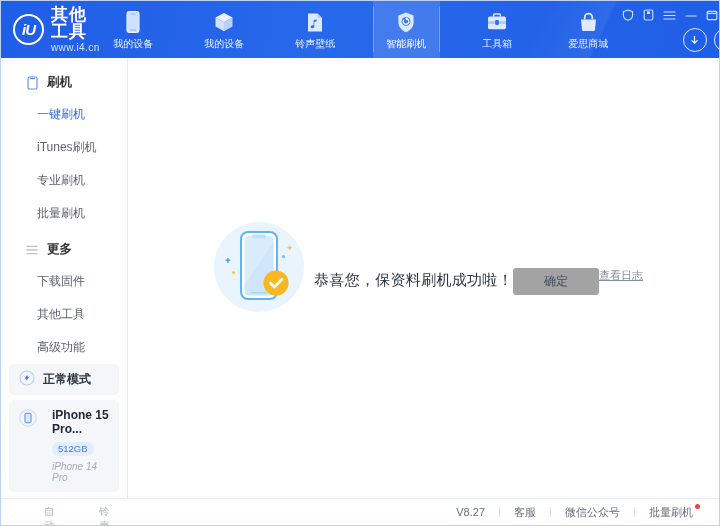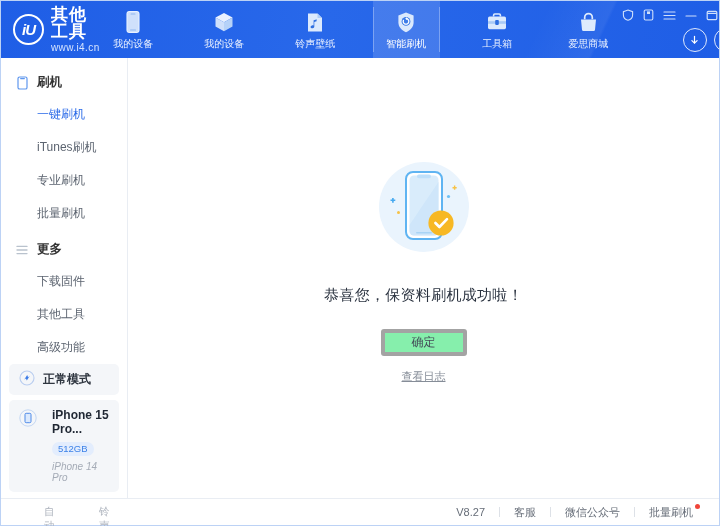--- a/index.html
+++ b/index.html
@@ -75,21 +75,21 @@
   
   .body{flex:1;display:flex;min-height:0;}
 
   
   .sidebar{
     width:127px;min-width:127px;border-right:1px solid #e9edf3;
     display:flex;flex-direction:column;background:#fff;position:relative;
   }
   .side-top{padding-top:9px;}
   .side-head{
-    display:flex;align-items:center;gap:8px;padding:7px 0 7px 14px;
+    display:flex;align-items:center;gap:8px;padding:7px 0 7px 24px;
     font-size:12.5px;color:#333;font-weight:bold;cursor:pointer;
   }
   .side-head .sh-icon{width:14px;display:flex;align-items:center;justify-content:center;}
   .side-sub{
     padding:8px 0 8px 36px;font-size:12px;color:#5c6470;cursor:pointer;
   }
   .side-sub.active{color:#2a6ae8;}
 
   .side-bottom{margin-top:auto;padding:0 8px 8px 8px;}
   .mode-card{
@@ -110,27 +110,27 @@
   .dev-model{font-size:10px;color:#a4abb6;margin-top:5px;font-style:italic;}
 
   .chk-row{display:flex;gap:9px;padding:13px 0 0 9px;}
   .chk{display:flex;align-items:center;gap:16px;font-size:10.5px;color:#aeb4be;cursor:pointer;}
   .chk .box{
     width:10px;height:10px;border:1px solid #ccd2da;border-radius:1.5px;background:#fff;
     flex:0 0 auto;
   }
 
   
-  .main{flex:1;display:flex;flex-direction:column;align-items:center;justify-content:center;
+  .main{flex:1;display:flex;flex-direction:row;align-items:center;justify-content:center;
         background:#fff;padding-bottom:18px;}
   .illus{width:110px;height:110px;display:flex;align-items:center;justify-content:center;}
   .msg{font-size:15px;color:#2b3340;margin-top:22px;letter-spacing:.3px;}
   .ok-btn{
-    margin-top:24px;width:86px;height:27px;border:4px solid #a3a3a3;border-radius:3px;
-    background:#86efac;font-size:12px;color:#444c58;cursor:pointer;
+    margin-top:24px;width:86px;height:27px;border:2px solid #a3a3a3;border-radius:3px;
+    background:#a3a3a3;font-size:12px;color:#444c58;cursor:pointer;
     display:flex;align-items:center;justify-content:center;
     font-family:"Liberation Sans","DejaVu Sans",sans-serif;
   }
   .log-link{
     margin-top:13px;font-size:11px;color:#868d98;text-decoration:underline;cursor:pointer;
   }
 
   
   .statusbar{
     height:27px;min-height:27px;border-top:1px solid #e9edf3;background:#fff;

